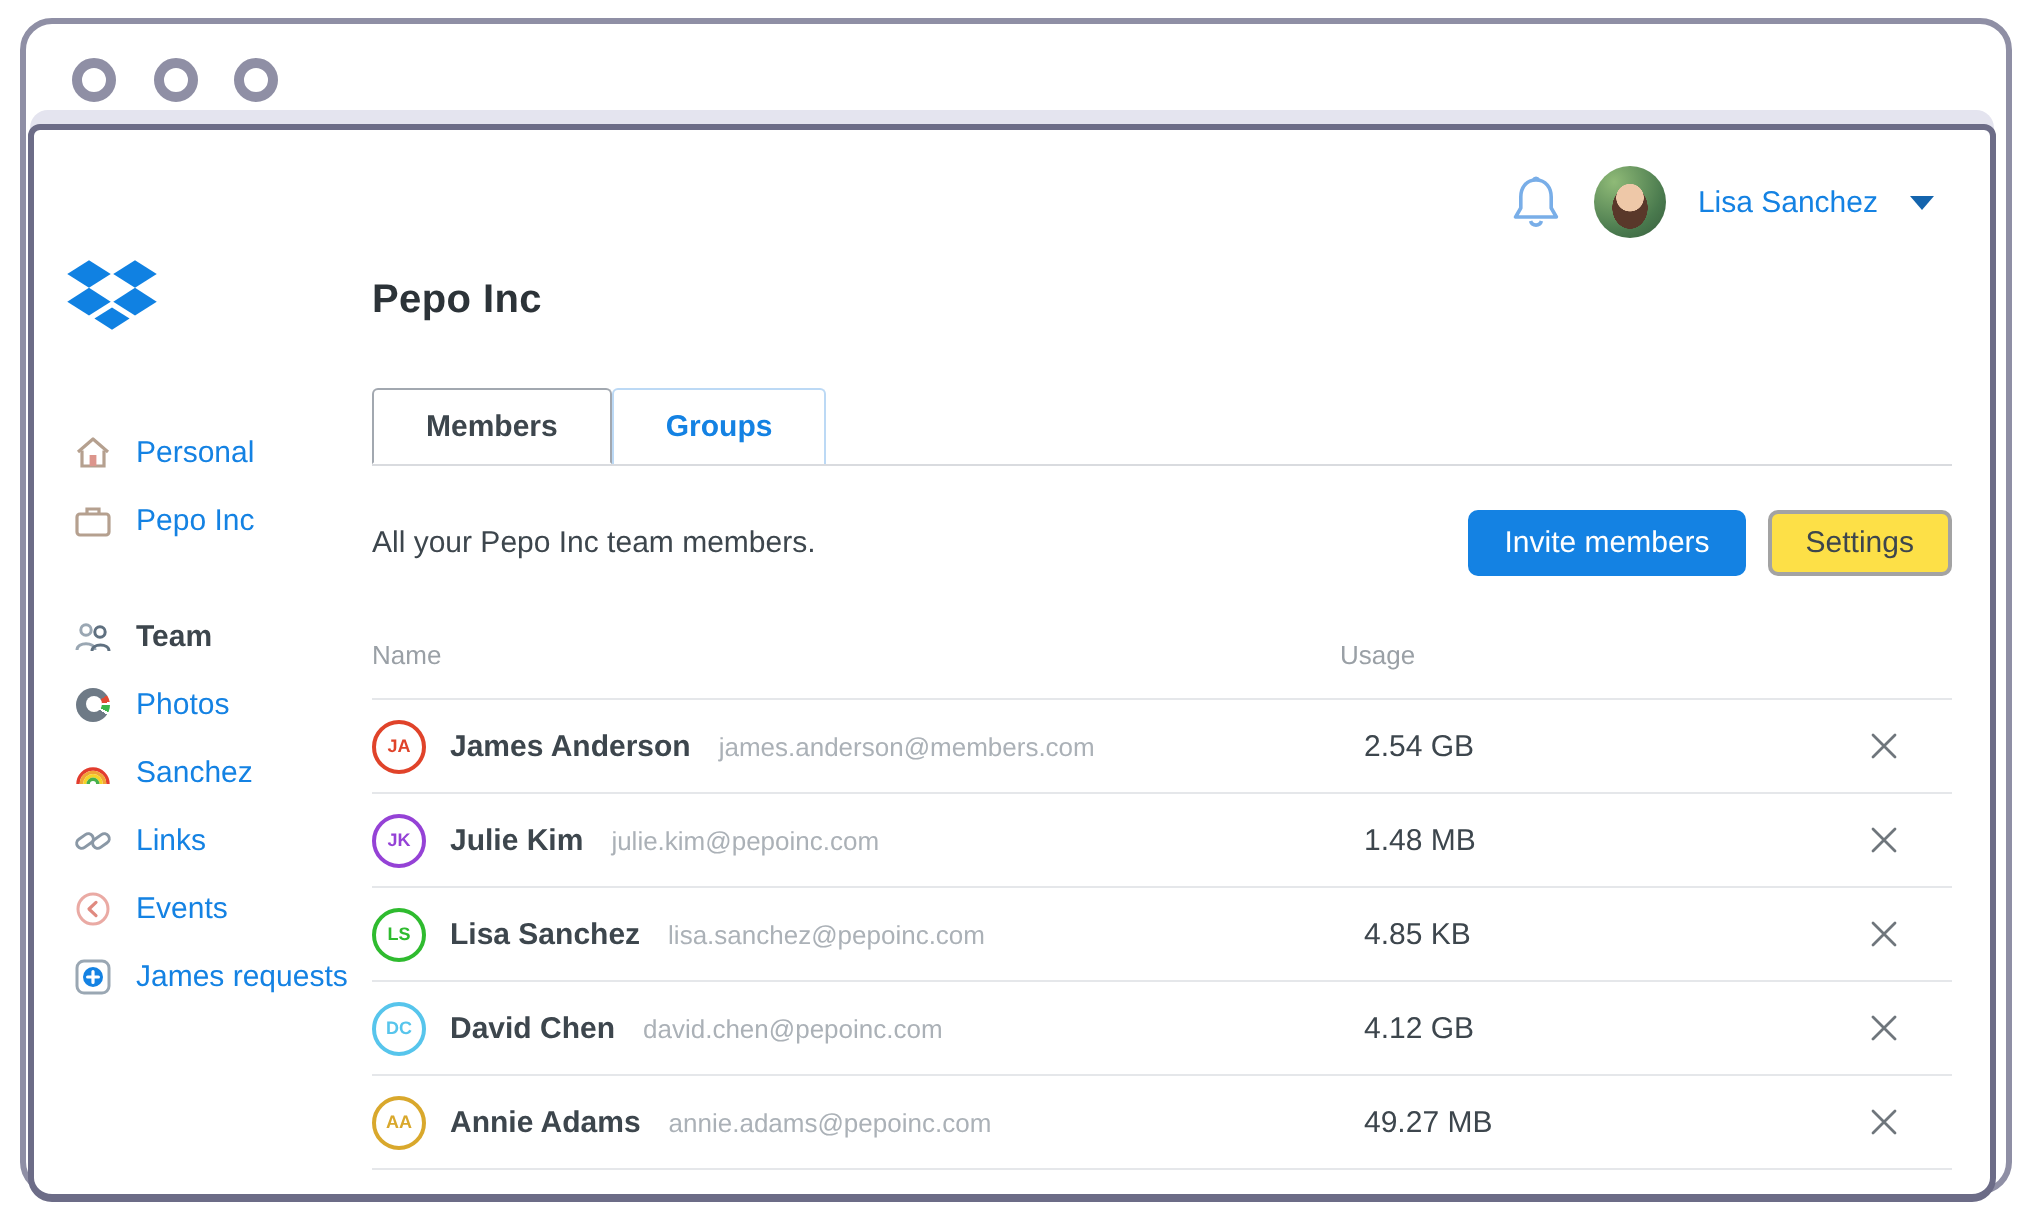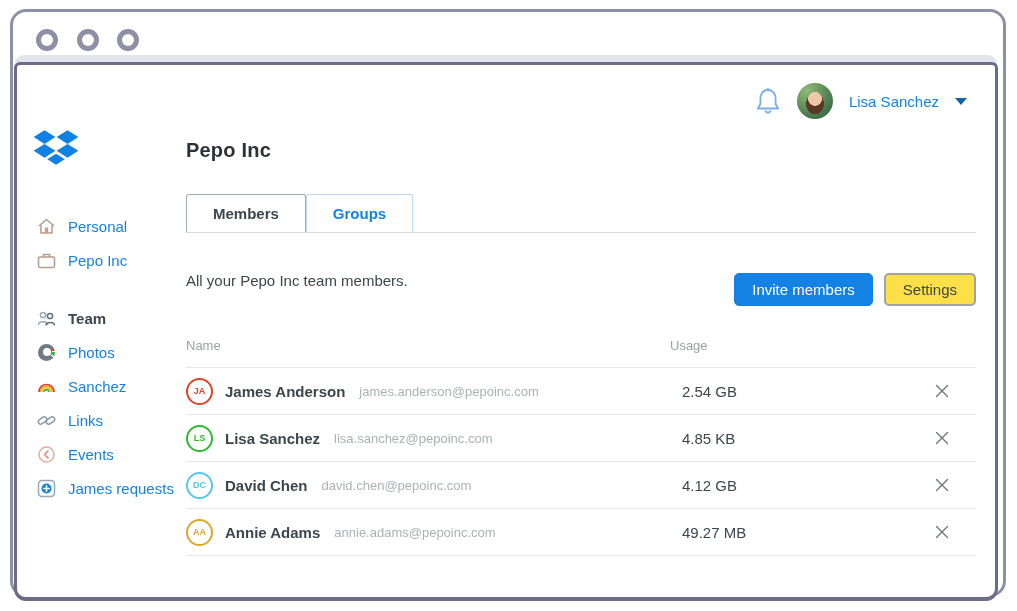--- a/index.html
+++ b/index.html
@@ -51,21 +51,21 @@
   .tabs { display:flex; margin-top:32px; border-bottom:1px solid #d9dbdf; }
   .tab { height:38px; padding:0 26px; display:flex; align-items:center; font-size:15px;
     border-radius:3px 3px 0 0; cursor:pointer; margin-bottom:-1px; }
   .tab.active { border:1px solid #a2a8b0; border-bottom:1px solid #fff; color:#3d464d; font-weight:bold; }
   .tab.inactive { border:1px solid #bcd9f5; border-bottom:none; color:#1482e3; font-weight:bold; margin-bottom:0; }
 
   .desc-row { margin-top:22px; display:flex; align-items:center; justify-content:space-between; }
   .desc-text { color:#3d464d; font-size:15px; }
   .btns { display:flex; gap:11px; }
   .btn { height:33px; padding:0 17px; font-size:15px; border-radius:5px; display:flex; align-items:center;
-    cursor:pointer; font-family:"Liberation Sans", sans-serif;margin-top:18px; }
+    cursor:pointer; font-family:"Liberation Sans", sans-serif; }
   .btn-primary { background:#1482e3; color:#fff; border:1px solid #1482e3; }
   .btn-secondary { background:#fde047; color:#3d464d; border:2px solid #a3a3a3; }
 
   .table { margin-top:32px; }
   .thead { display:flex; height:30px; align-items:flex-start; border-bottom:1px solid #e5e7ea;
     color:#9aa0a6; font-size:13px; }
   .col-name { width:484px; }
   .row { display:flex; align-items:center; height:47px; border-bottom:1px solid #e5e7ea; }
   .cell-name { width:484px; display:flex; align-items:center; gap:12px; }
   .avatar-circle { width:27px; height:27px; border-radius:50%; border:2px solid currentColor;
@@ -218,28 +218,39 @@
           <span class="col-name">Name</span>
           <span>Usage</span>
         </div>
 
         <div>
 
             <div class="row">
               <span class="cell-name">
                 <span class="avatar-circle" style="color: rgb(224, 67, 42);">JA</span>
                 <span class="m-name">James Anderson</span>
-                <span class="m-email">james.anderson@pepoinc.com</span>
+                <span class="m-email">james.anderson@members.com</span>
               </span>
               <span class="m-usage">2.54 GB</span>
               <svg class="row-close" viewBox="0 0 16 16">
                 <path d="M2.5 2.5 L13.5 13.5 M13.5 2.5 L2.5 13.5" stroke="#6f767c" stroke-width="1.4" stroke-linecap="round"></path>
               </svg>
             </div>
 
+            <div class="row">
+              <span class="cell-name">
+                <span class="avatar-circle" style="color: rgb(149, 66, 214);">JK</span>
+                <span class="m-name">Julie Kim</span>
+                <span class="m-email">julie.kim@pepoinc.com</span>
+              </span>
+              <span class="m-usage">1.48 MB</span>
+              <svg class="row-close" viewBox="0 0 16 16">
+                <path d="M2.5 2.5 L13.5 13.5 M13.5 2.5 L2.5 13.5" stroke="#6f767c" stroke-width="1.4" stroke-linecap="round"></path>
+              </svg>
+            </div>
 
             <div class="row">
               <span class="cell-name">
                 <span class="avatar-circle" style="color: rgb(47, 187, 47);">LS</span>
                 <span class="m-name">Lisa Sanchez</span>
                 <span class="m-email">lisa.sanchez@pepoinc.com</span>
               </span>
               <span class="m-usage">4.85 KB</span>
               <svg class="row-close" viewBox="0 0 16 16">
                 <path d="M2.5 2.5 L13.5 13.5 M13.5 2.5 L2.5 13.5" stroke="#6f767c" stroke-width="1.4" stroke-linecap="round"></path>

